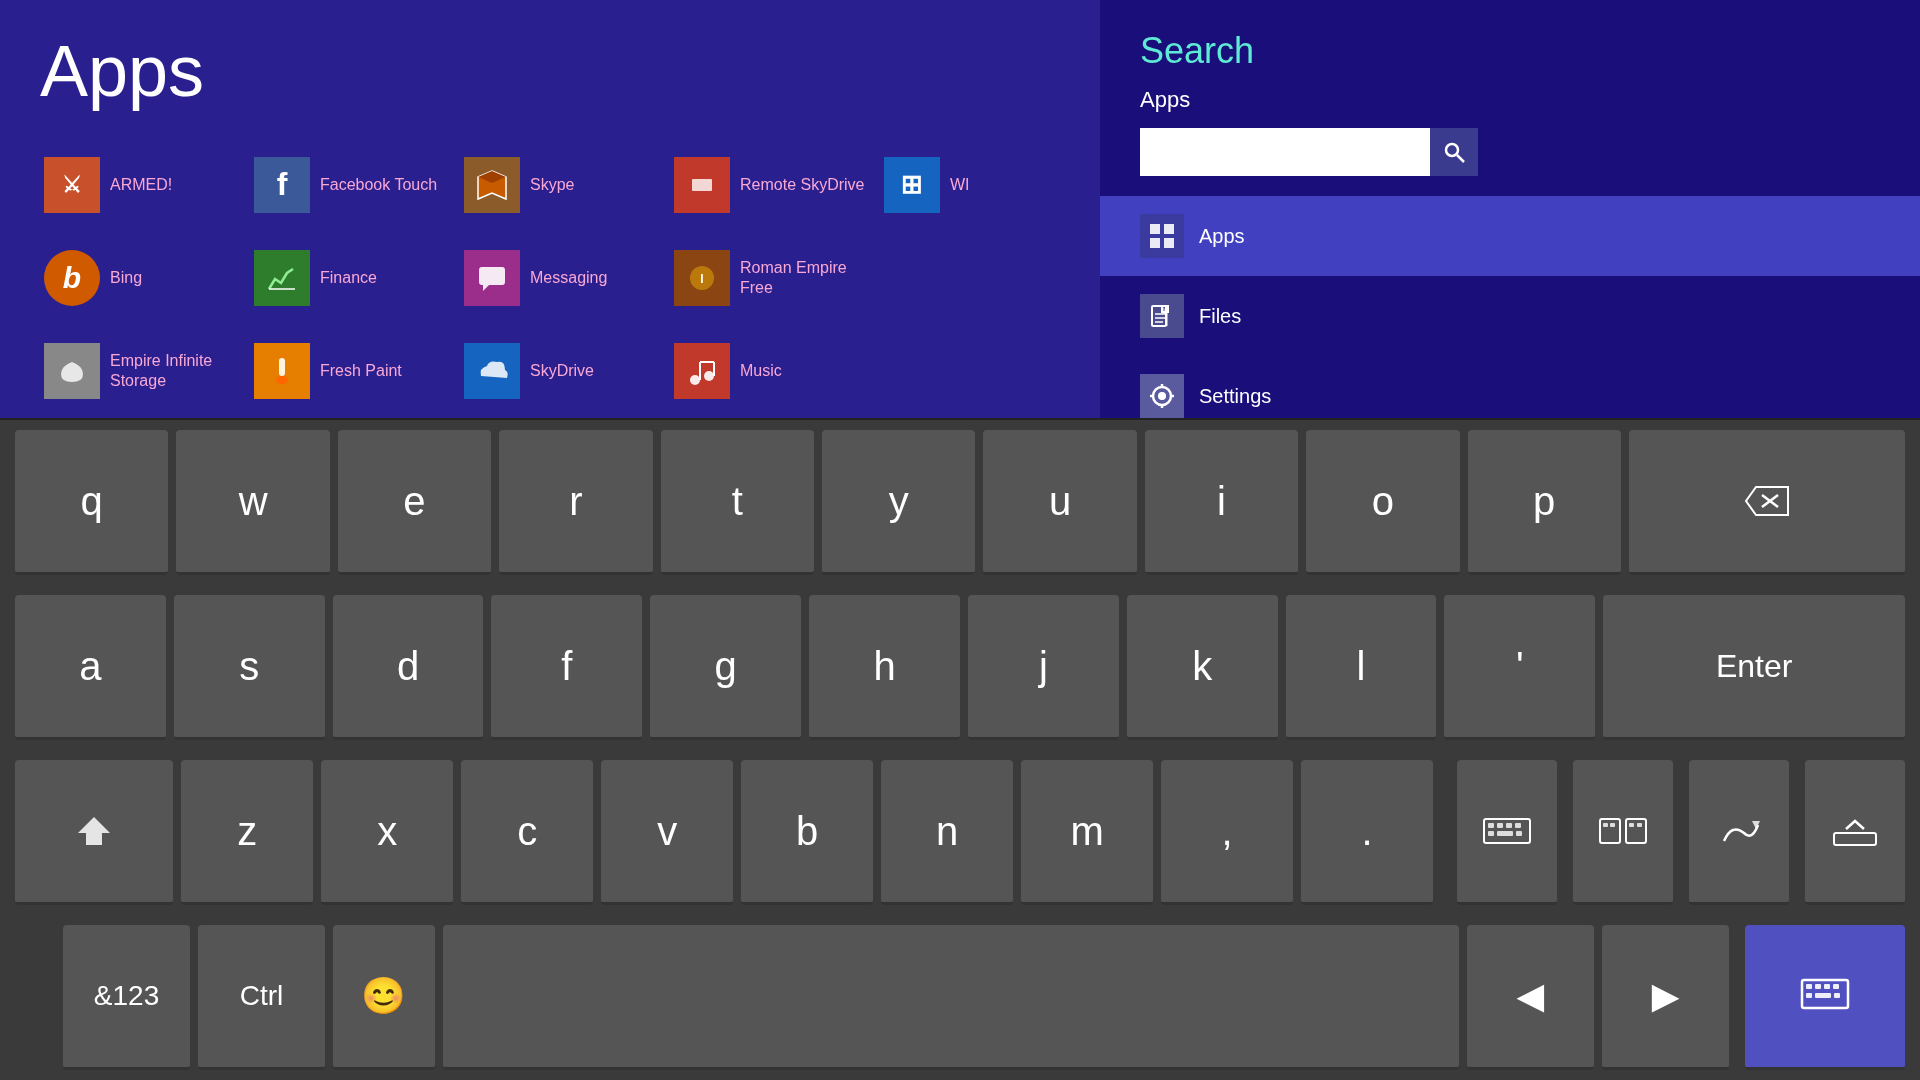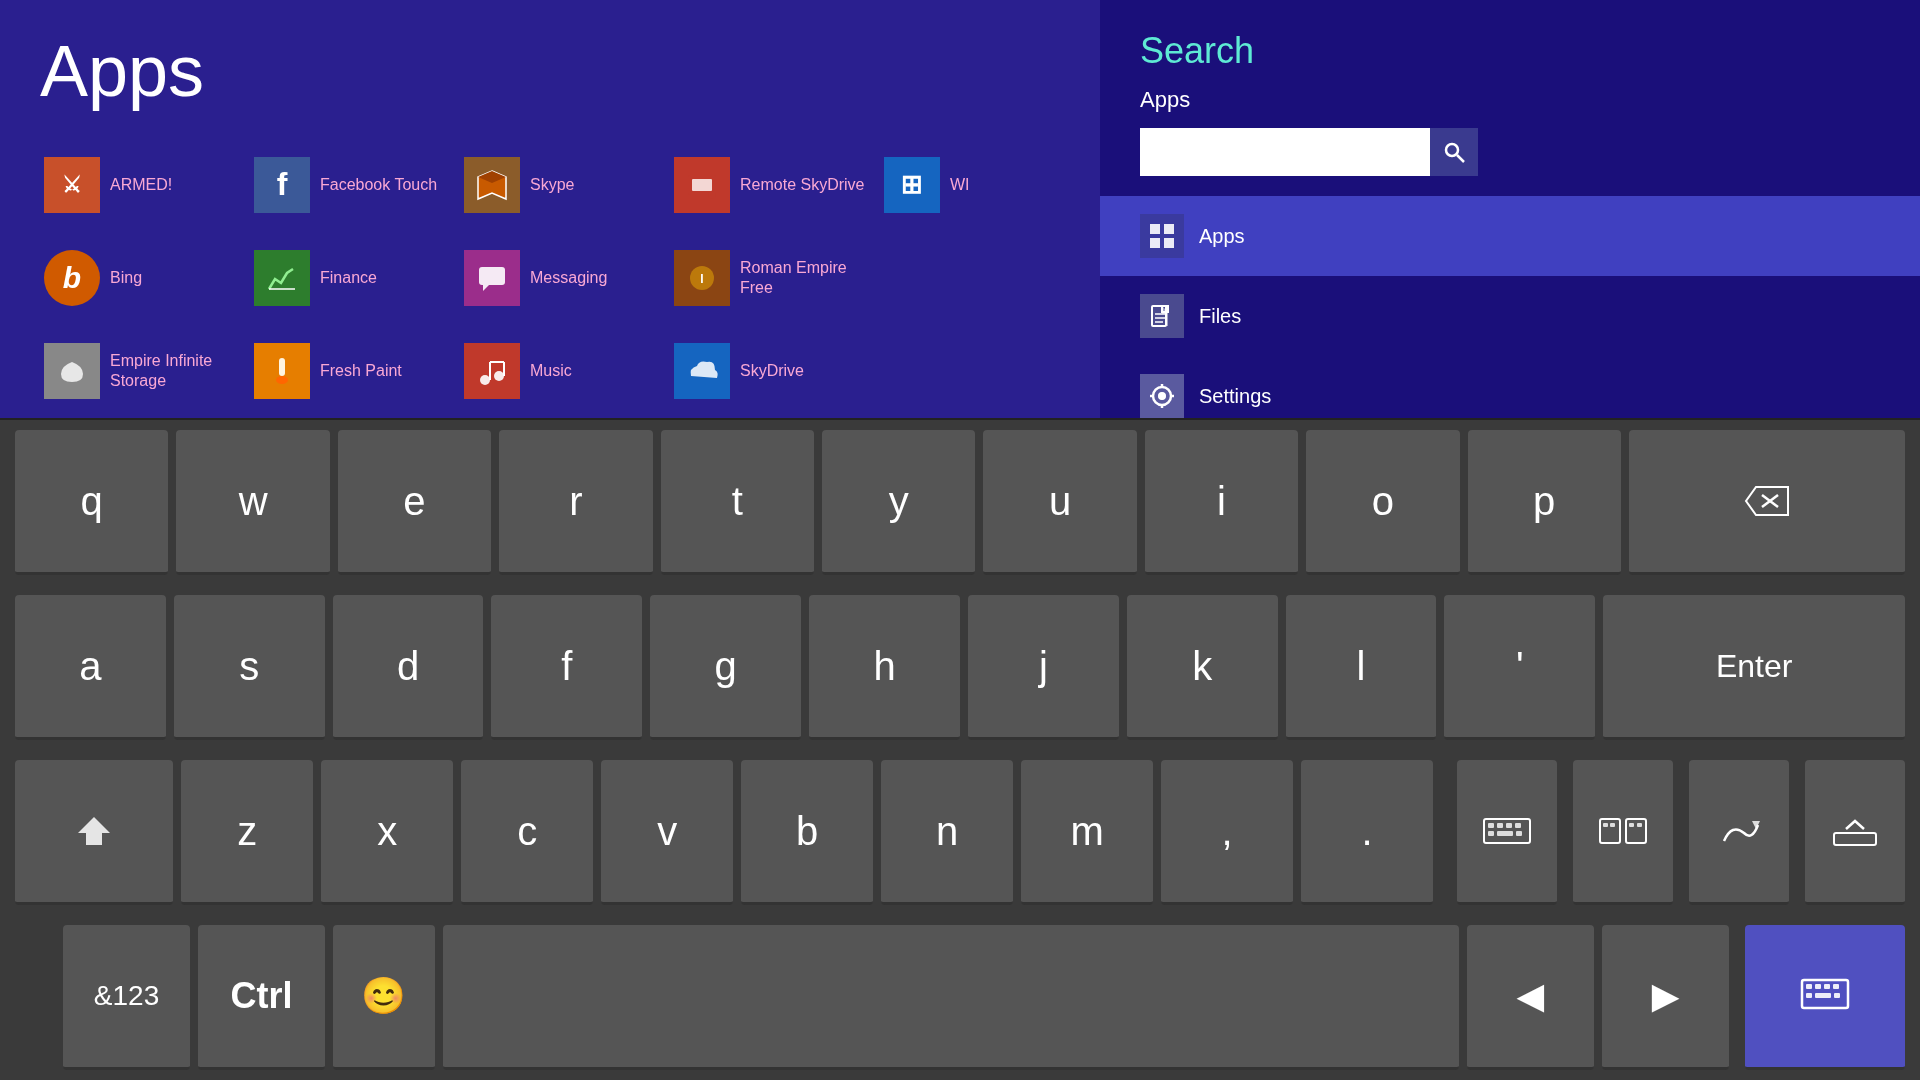--- a/index.html
+++ b/index.html
@@ -211,21 +211,21 @@
       justify-content: center;
       color: white;
       font-size: 28px;
       cursor: pointer;
       border-bottom: 3px solid #333;
       margin-left: 8px;
     }
 
     
     .key-ampersand { flex: 1; font-size: 28px; margin-left: 48px; }
-    .key-ctrl { flex: 1; font-size: 36px; font-weight: bold; }
+    .key-ctrl { flex: 1; font-size: 28px; }
     .key-emoji { flex: 0.8; font-size: 36px; }
     .key-space { flex: 8; }
     .key-left { flex: 1; font-size: 36px; }
     .key-right { flex: 1; font-size: 36px; }
     .key-keyboard-btn {
       width: 160px;
       height: 145px;
       background: #5050c0;
       border-radius: 4px;
       display: flex;
@@ -331,38 +331,38 @@
     <div class="app-item">
       <div class="app-icon icon-freshpaint" style="background:#e67e00;">
         <svg width="34" height="34" viewBox="0 0 34 34">
             <rect x="14" y="4" width="6" height="18" rx="3" fill="#fff4e0"></rect>
             <ellipse cx="17" cy="26" rx="6" ry="4" fill="#ff6600"></ellipse>
           </svg>
       </div>
       <span class="app-label">Fresh Paint</span>
     </div>
     <div class="app-item">
+      <div class="app-icon icon-skydrive" style="background:#1565c0;">
+        <svg width="34" height="34" viewBox="0 0 34 34">
+            <path d="M6 22 Q4 14 12 12 Q14 6 22 8 Q30 6 30 16 Q34 18 32 24 Z" fill="white" opacity="0.85"></path>
+          </svg>
+      </div>
+      <span class="app-label">SkyDrive</span>
+    </div>
+    <div class="app-item">
       <div class="app-icon icon-music" style="background:#c0392b;">
         <svg width="34" height="34" viewBox="0 0 34 34">
             <circle cx="10" cy="26" r="5" fill="white" opacity="0.9"></circle>
             <circle cx="24" cy="22" r="5" fill="white" opacity="0.9"></circle>
             <line x1="15" y1="26" x2="15" y2="8" stroke="white" stroke-width="2"></line>
             <line x1="29" y1="22" x2="29" y2="8" stroke="white" stroke-width="2"></line>
             <line x1="15" y1="8" x2="29" y2="8" stroke="white" stroke-width="2"></line>
           </svg>
       </div>
       <span class="app-label">Music</span>
-    </div>
-    <div class="app-item">
-      <div class="app-icon icon-skydrive" style="background:#1565c0;">
-        <svg width="34" height="34" viewBox="0 0 34 34">
-            <path d="M6 22 Q4 14 12 12 Q14 6 22 8 Q30 6 30 16 Q34 18 32 24 Z" fill="white" opacity="0.85"></path>
-          </svg>
-      </div>
-      <span class="app-label">SkyDrive</span>
     </div>
     <div class="app-item"></div>
 
     <div class="app-item">
       <div class="app-icon icon-calendar" style="background:#5a5a8f;">
         <svg width="34" height="34" viewBox="0 0 34 34">
             <rect x="4" y="8" width="26" height="22" rx="2" fill="white" opacity="0.9"></rect>
             <rect x="4" y="8" width="26" height="8" rx="2" fill="#3a3aaf"></rect>
             <line x1="10" y1="6" x2="10" y2="12" stroke="#3a3aaf" stroke-width="2"></line>
             <line x1="24" y1="6" x2="24" y2="12" stroke="#3a3aaf" stroke-width="2"></line>

